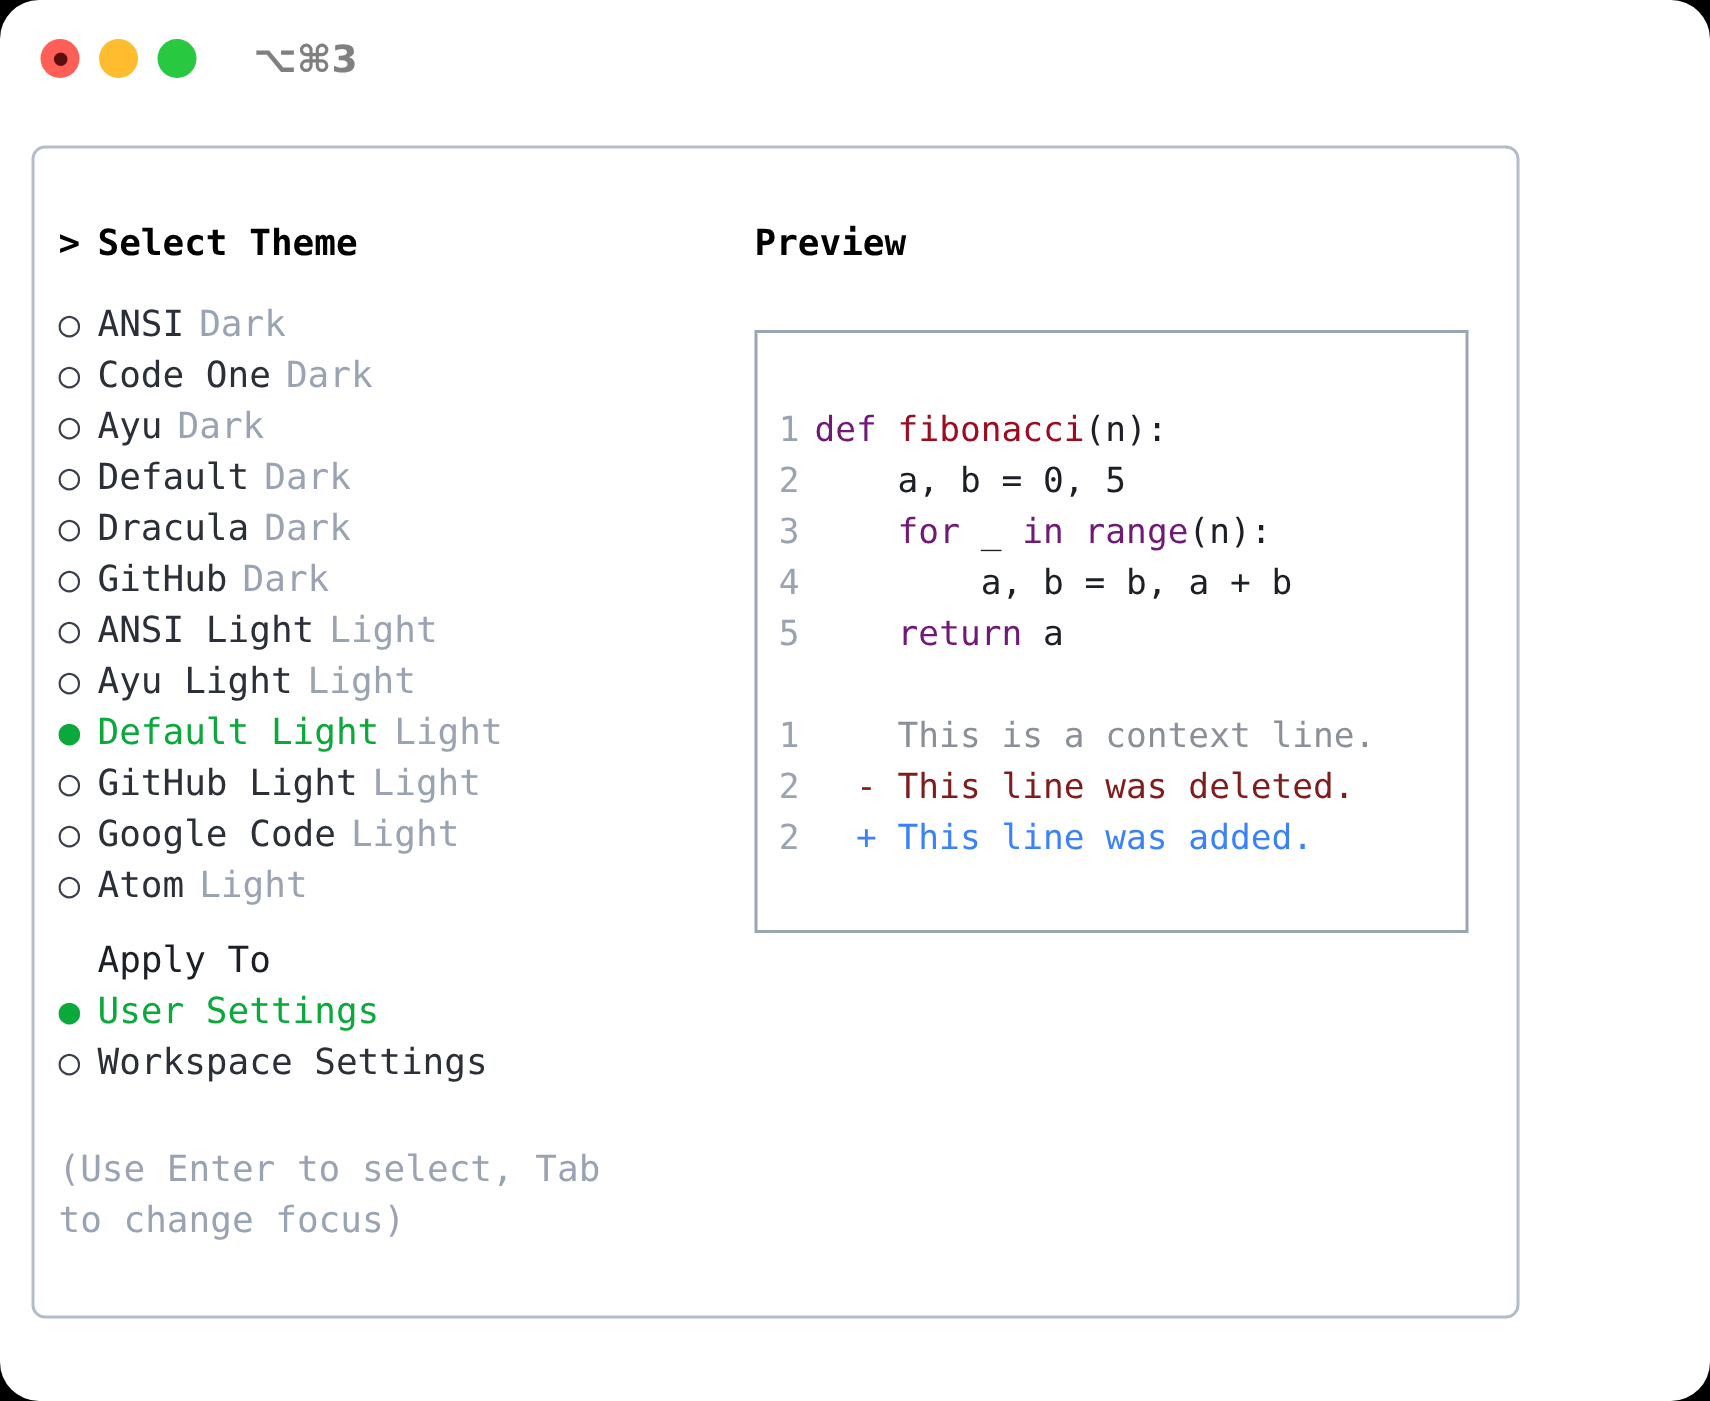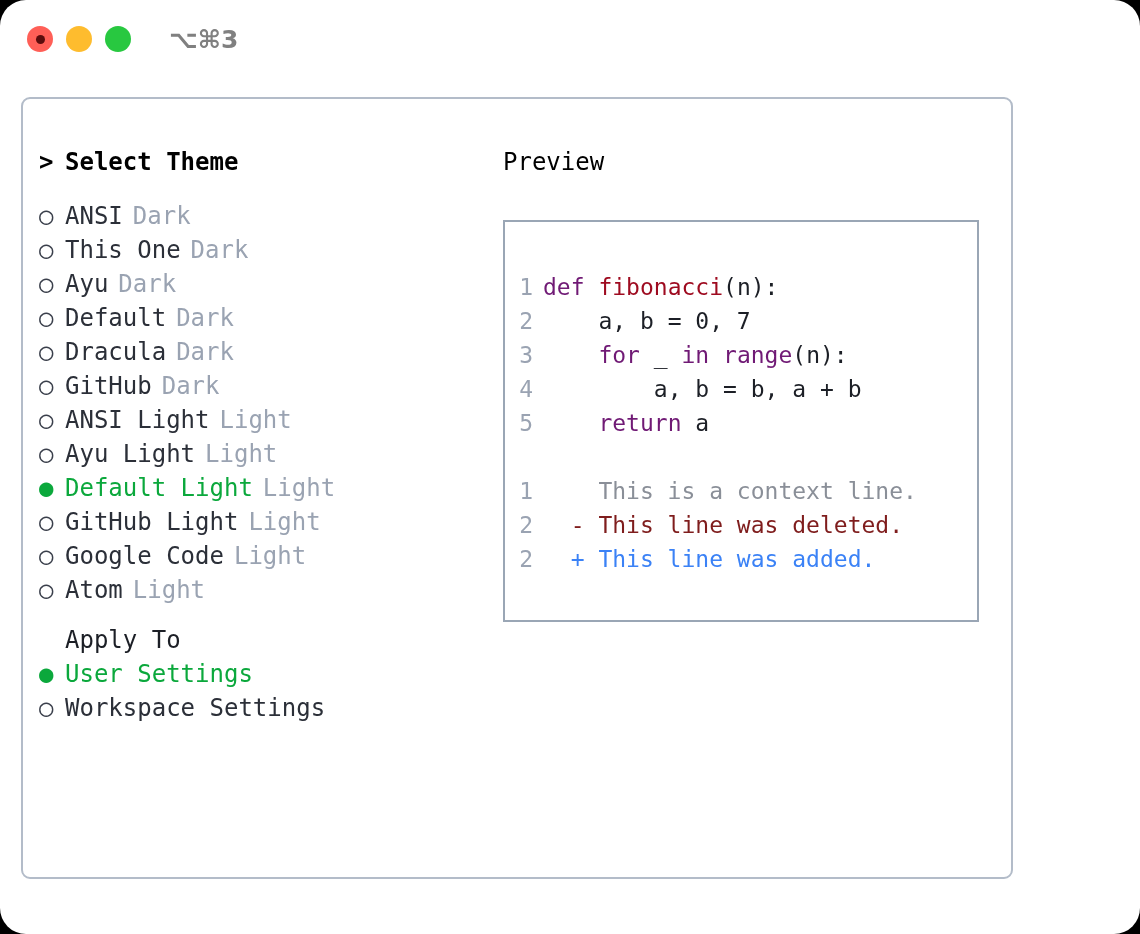--- a/index.html
+++ b/index.html
@@ -145,21 +145,21 @@
 
   
   .right-col {
     position: absolute;
     left: 480px;
     top: 49px;
     width: 490px;
   }
   .preview-title {
     font-size: 24px;
-    font-weight: normal;
+    font-weight: bold;
     color: #000000;
     height: 34px;
   }
   .preview-box {
     margin-top: 38px;
     width: 476px;
     height: 402px;
     border: 2px solid #9aa6b5;
     box-sizing: border-box;
     background: #ffffff;
@@ -205,21 +205,21 @@
 
     <div class="left-col">
 
       <div class="row header-row">
         <span class="marker caret">&gt;</span>
         <span class="row-label">Select Theme</span>
       </div>
 
       <div id="theme-list">
           <div class="row"><span class="marker">○</span><span class="row-label">ANSI</span><span class="row-suffix">Dark</span></div>
-          <div class="row"><span class="marker">○</span><span class="row-label">This One</span><span class="row-suffix">Dark</span></div>
+          <div class="row"><span class="marker">○</span><span class="row-label">Code One</span><span class="row-suffix">Dark</span></div>
           <div class="row"><span class="marker">○</span><span class="row-label">Ayu</span><span class="row-suffix">Dark</span></div>
           <div class="row"><span class="marker">○</span><span class="row-label">Default</span><span class="row-suffix">Dark</span></div>
           <div class="row"><span class="marker">○</span><span class="row-label">Dracula</span><span class="row-suffix">Dark</span></div>
           <div class="row"><span class="marker">○</span><span class="row-label">GitHub</span><span class="row-suffix">Dark</span></div>
           <div class="row"><span class="marker">○</span><span class="row-label">ANSI Light</span><span class="row-suffix">Light</span></div>
           <div class="row"><span class="marker">○</span><span class="row-label">Ayu Light</span><span class="row-suffix">Light</span></div>
           <div class="row selected"><span class="marker sel">●</span><span class="row-label">Default Light</span><span class="row-suffix">Light</span></div>
           <div class="row"><span class="marker">○</span><span class="row-label">GitHub Light</span><span class="row-suffix">Light</span></div>
           <div class="row"><span class="marker">○</span><span class="row-label">Google Code</span><span class="row-suffix">Light</span></div>
           <div class="row"><span class="marker">○</span><span class="row-label">Atom</span><span class="row-suffix">Light</span></div>
@@ -227,28 +227,29 @@
 
       <div class="section-gap"></div>
 
       <div class="section-head">Apply To</div>
 
       <div id="apply-list">
           <div class="row selected"><span class="marker sel">●</span><span class="row-label">User Settings</span></div>
           <div class="row"><span class="marker">○</span><span class="row-label">Workspace Settings</span></div>
         </div>
 
+      <div class="hint">(Use Enter to select, Tab to change focus)</div>
     </div>
 
     <div class="right-col">
       <div class="preview-title">Preview</div>
       <div class="preview-box">
         <div id="code-block">
             <div class="code-line"><span class="lineno">1</span><span class="code-text"><span class="kw">def</span><span> </span><span class="fn">fibonacci</span><span>(n):</span></span></div>
-            <div class="code-line"><span class="lineno">2</span><span class="code-text">    <span>a, b = 0, 7</span></span></div>
+            <div class="code-line"><span class="lineno">2</span><span class="code-text">    <span>a, b = 0, 5</span></span></div>
             <div class="code-line"><span class="lineno">3</span><span class="code-text">    <span class="kw">for</span><span> _ </span><span class="kw">in</span><span> </span><span class="kw">range</span><span>(n):</span></span></div>
             <div class="code-line"><span class="lineno">4</span><span class="code-text">        <span>a, b = b, a + b</span></span></div>
             <div class="code-line"><span class="lineno">5</span><span class="code-text">    <span class="kw">return</span><span> a</span></span></div>
           </div>
         <div class="blank-line"></div>
         <div id="diff-block">
             <div class="code-line"><span class="lineno">1</span><span class="ctx">    This is a context line.</span></div>
             <div class="code-line"><span class="lineno">2</span><span class="del">  - This line was deleted.</span></div>
             <div class="code-line"><span class="lineno">2</span><span class="add">  + This line was added.</span></div>
           </div>

